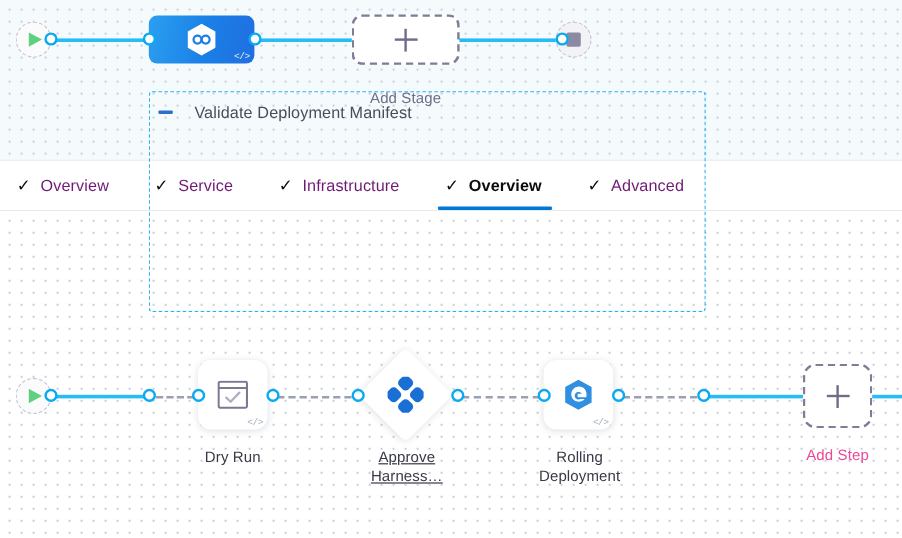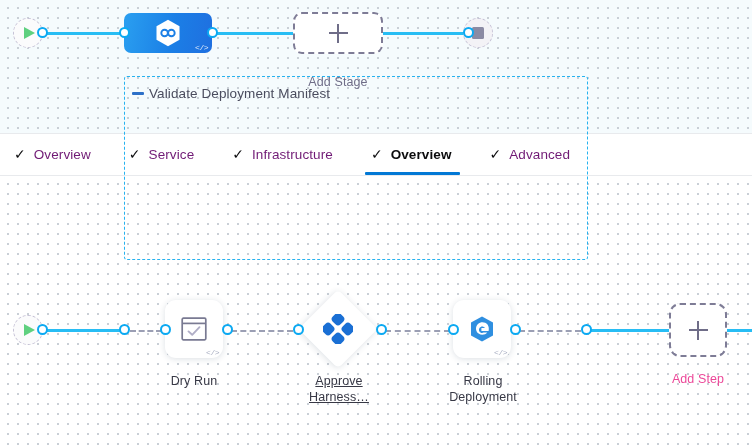--- a/index.html
+++ b/index.html
@@ -226,21 +226,21 @@
     background: rgba(255,255,255,0.0);
     box-sizing: border-box;
     z-index: 3;
   }
   #group-header {
     position: absolute;
     left: 132px;
     top: 86px;
     display: flex;
     align-items: center;
-    gap: 5px;
+    gap: 18px;
     z-index: 7;
   }
   #group-header .collapse-dash {
     width: 12px;
     height: 2.5px;
     background: #2d70c8;
     border-radius: 1px;
     cursor: pointer;
   }
   #group-header .group-title {

